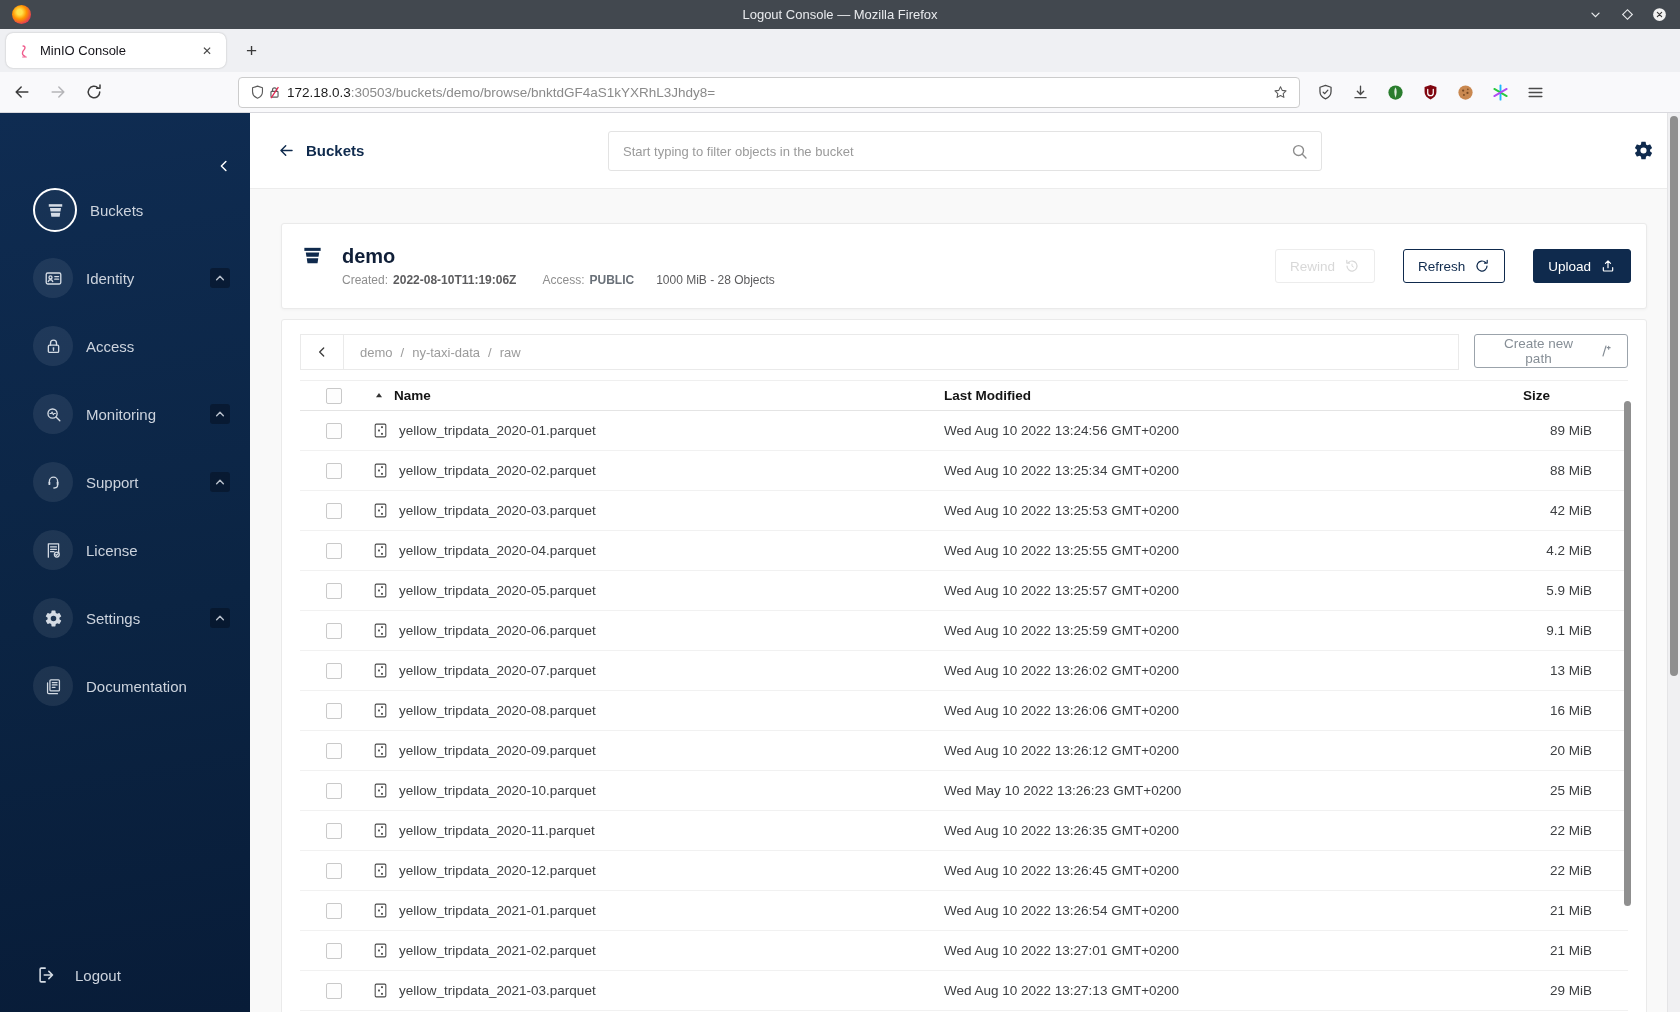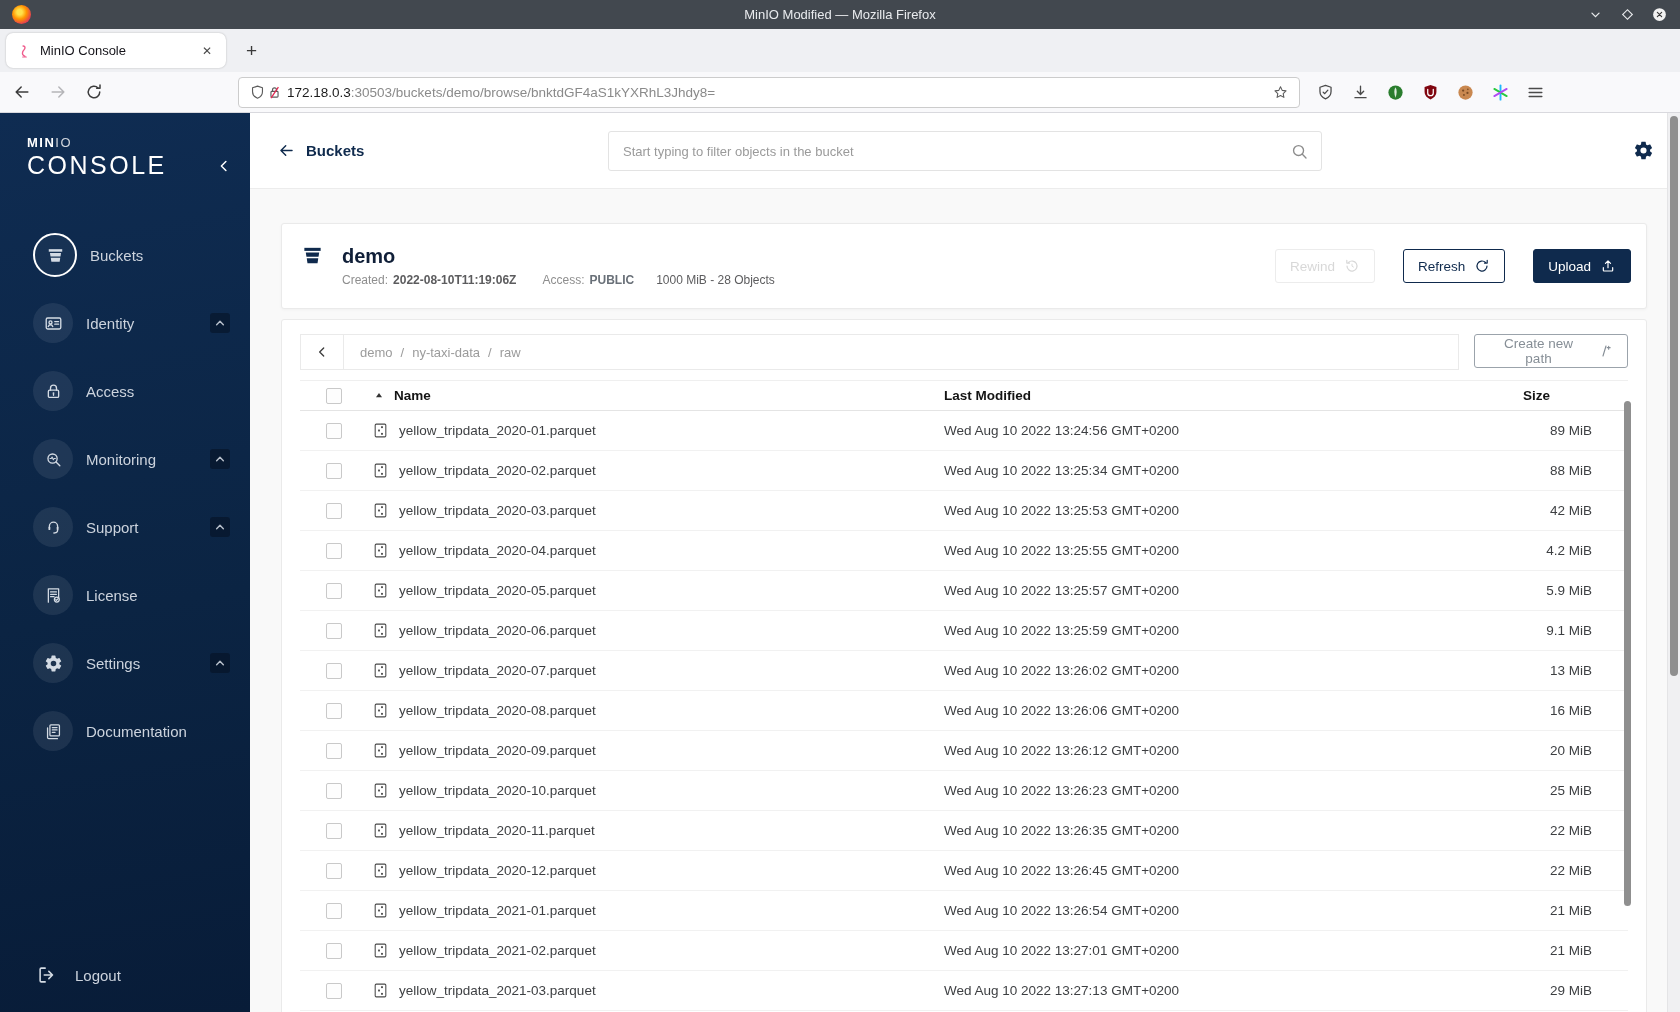--- a/index.html
+++ b/index.html
@@ -154,21 +154,21 @@
 
   button { outline: none; }
 </style>
 </head>
 <body>
 
 <div class="screen">
 
   <div class="titlebar">
     <span class="ff-logo"></span>
-    <span class="win-title">MinIO Modified — Mozilla Firefox</span>
+    <span class="win-title">Logout Console — Mozilla Firefox</span>
     <span class="win-controls">
       <span class="win-btn">
           <svg viewBox="0 0 24 24" fill="none" stroke="#e8eaec" stroke-width="1.8" stroke-linecap="round">
             <path d="m7 10 5 5 5-5"></path>
           </svg>
         </span>
       <span class="win-btn">
           <svg viewBox="0 0 24 24" fill="none" stroke="#e8eaec" stroke-width="1.6">
             <rect x="7.2" y="7.2" width="9.6" height="9.6" transform="rotate(45 12 12)"></rect>
           </svg>
@@ -276,26 +276,20 @@
     <span class="tool-icn">
         <svg viewBox="0 0 24 24" fill="none" stroke="currentColor" stroke-width="1.8" stroke-linecap="round" stroke-linejoin="round">
           <path d="M4 7h16M4 12h16M4 17h16"></path>
         </svg>
       </span>
   </div>
 
   <div class="app">
 
     <aside class="sidebar">
-      <div class="logo">
-        <div class="logo-top">
-          <span class="l-min">MIN</span><span class="l-io">IO</span>
-        </div>
-        <div class="logo-console">CONSOLE</div>
-      </div>
       <span class="collapse"><svg viewBox="0 0 24 24" fill="none" stroke="currentColor" stroke-width="2" stroke-linecap="round" stroke-linejoin="round">
             <path d="M14.5 6 8.5 12l6 6"></path>
           </svg></span>
       <nav class="nav">
   <div class="nav-item active">
     <span class="nav-circle">
               <span class="nav-ic">
                 <svg viewBox="0 0 24 24">
                   <path fill="currentColor" d="M3.5 4h17v3.2h-17z"></path>
                   <path fill="currentColor" d="M5 8.9h14l-.7 4.3H5.7z"></path>
@@ -732,21 +726,21 @@
       <span class="file-ic">
                     <svg viewBox="0 0 24 24" fill="none" stroke="currentColor" stroke-width="1.5">
                       <rect x="4.5" y="3" width="15" height="18" rx="1.5"></rect>
                       <rect x="12.8" y="6" width="2.6" height="2.6" fill="currentColor" stroke="none"></rect>
                       <rect x="8.6" y="10.7" width="2.6" height="2.6" fill="currentColor" stroke="none"></rect>
                       <rect x="12.8" y="15.4" width="2.6" height="2.6" fill="currentColor" stroke="none"></rect>
                     </svg>
                   </span>
       <span class="txt">yellow_tripdata_2020-10.parquet</span>
     </span>
-    <span class="c-mod">Wed Aug 10 2022 13:26:23 GMT+0200</span>
+    <span class="c-mod">Wed May 10 2022 13:26:23 GMT+0200</span>
     <span class="c-size">25 MiB</span>
   </div>
 
   <div class="t-row">
     <span class="c-check">
                   <span class="checkbox"></span>
                 </span>
     <span class="c-name">
       <span class="file-ic">
                     <svg viewBox="0 0 24 24" fill="none" stroke="currentColor" stroke-width="1.5">

